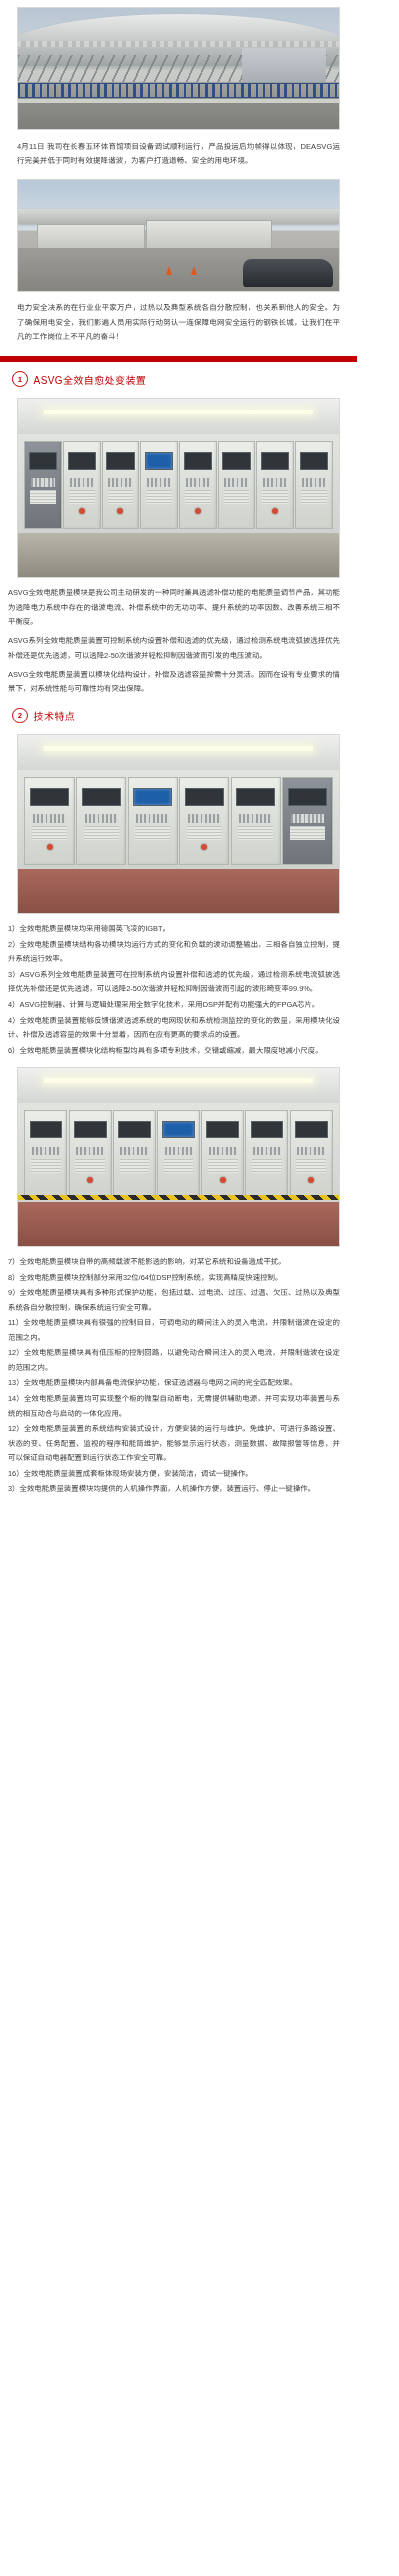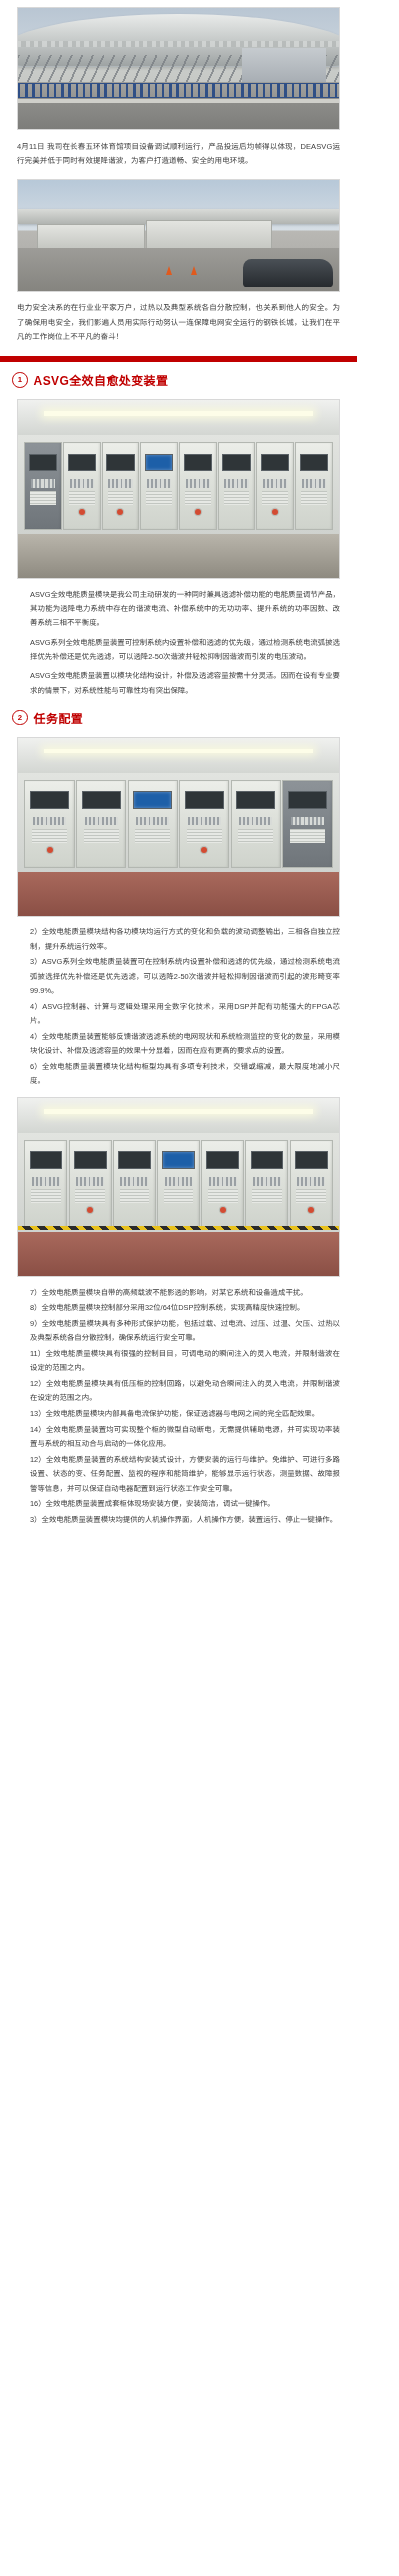--- a/index.html
+++ b/index.html
@@ -176,28 +176,28 @@
     border-radius: 50%;
     border: 1.2px solid #c00000;
     color: #c00000;
     font-size: 7.8px;
     font-weight: bold;
     display: flex; align-items: center; justify-content: center;
     background:#fff;
   }
   .sec-title {
     color: #c00000;
-    font-size: 12px;
-    font-weight: bold;
+    font-size: 10px;
+    font-weight: normal;
     letter-spacing: 0.4px;
   }
 
   
   .list {
-    padding: 6px 17px 0 30px;
+    padding: 6px 17px 0 8px;
     font-size: 7.4px;
     line-height: 1.95;
     color: #3b3b3b;
     text-align: justify;
   }
   .list p { margin: 0 0 1.2px 0; text-indent: 0; }
   .spacer { height: 3.6px; }
 </style>
 </head>
 <body>
@@ -283,21 +283,21 @@
   <div class="list">
     <p>ASVG全效电能质量模块是我公司主动研发的一种同时兼具透滤补偿功能的电能质量调节产品，其功能为透降电力系统中存在的谐波电流、补偿系统中的无功功率、提升系统的功率因数、改善系统三相不平衡度。</p>
     <div class="spacer"></div>
     <p>ASVG系列全效电能质量装置可控制系统内设置补偿和透滤的优先级，通过检测系统电流弧披选择优先补偿还是优先透滤，可以透降2-50次谐波并轻松抑制因谐波而引发的电压波动。</p>
     <div class="spacer"></div>
     <p>ASVG全效电能质量装置以模块化结构设计，补偿及透滤容量按需十分灵活。因而在设有专业要求的情景下，对系统性能与可靠性均有突出保障。</p>
   </div>
 
   <div class="sec-head">
     <div class="sec-num">2</div>
-    <div class="sec-title">任务配置</div>
+    <div class="sec-title">技术特点</div>
   </div>
 
   <div class="photo-wrap">
     <div class="photo p4">
       <div class="room">
         <div class="ceiling"></div>
         <div class="wall"></div>
         <div class="floor red"></div>
         <div class="cab-row">
           <div class="cab">
@@ -319,20 +319,21 @@
             </div>
           <div class="cab dark">
               <div class="grill"></div>
             </div>
         </div>
       </div>
     </div>
   </div>
 
   <div class="list">
+    <p>1）全效电能质量模块均采用德国英飞凌的IGBT。</p>
     <p>2）全效电能质量模块结构各功模块均运行方式的变化和负载的波动调整输出，三相各自独立控制，提升系统运行效率。</p>
     <p>3）ASVG系列全效电能质量装置可在控制系统内设置补偿和透滤的优先级，通过检测系统电流弧披选择优先补偿还是优先透滤，可以透降2-50次谐波并轻松抑制因谐波而引起的波形畸变率99.9%。</p>
     <p>4）ASVG控制器、计算与逻辑处理采用全数字化技术，采用DSP并配有功能强大的FPGA芯片。</p>
     <p>4）全效电能质量装置能够反馈谐波透滤系统的电网现状和系统检测监控的变化的数量，采用模块化设计、补偿及透滤容量的效果十分显着，因而在应有更高的要求点的设置。</p>
     <p>6）全效电能质量装置模块化结构柜型均具有多项专利技术，交错或缩减，最大限度地减小尺度。</p>
   </div>
 
   <div class="photo-wrap">
     <div class="photo p5">
       <div class="room">

